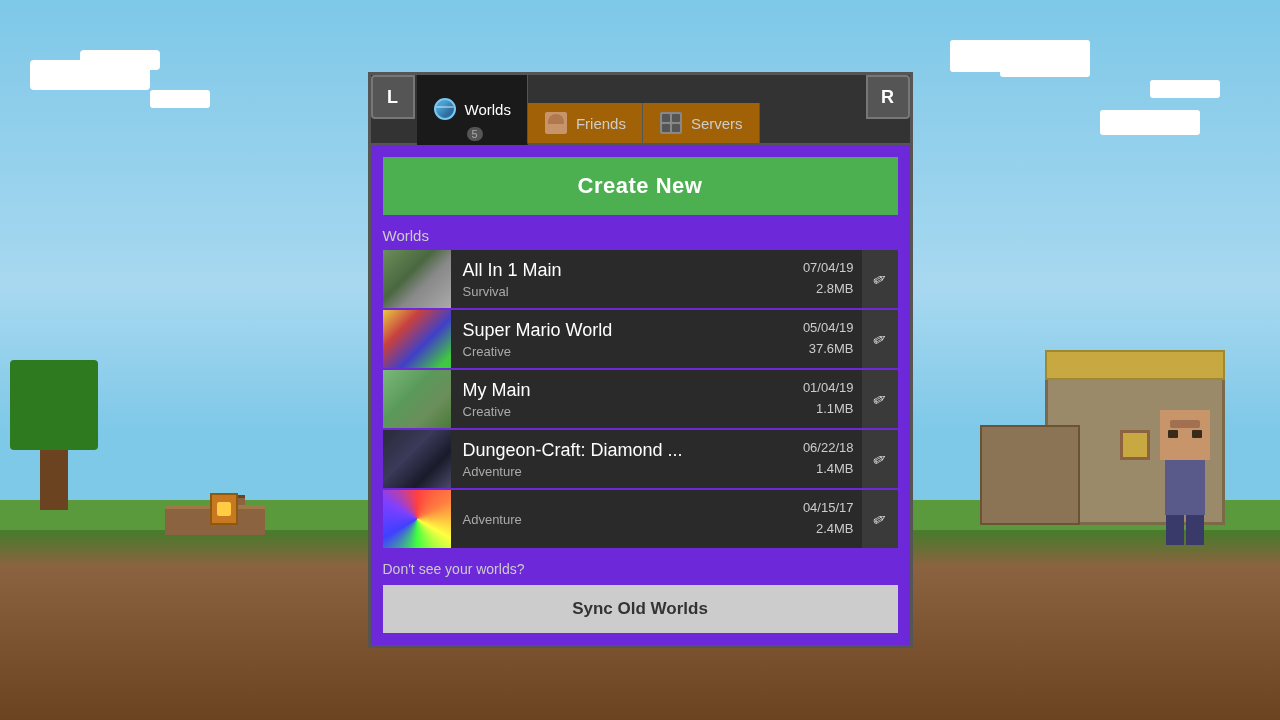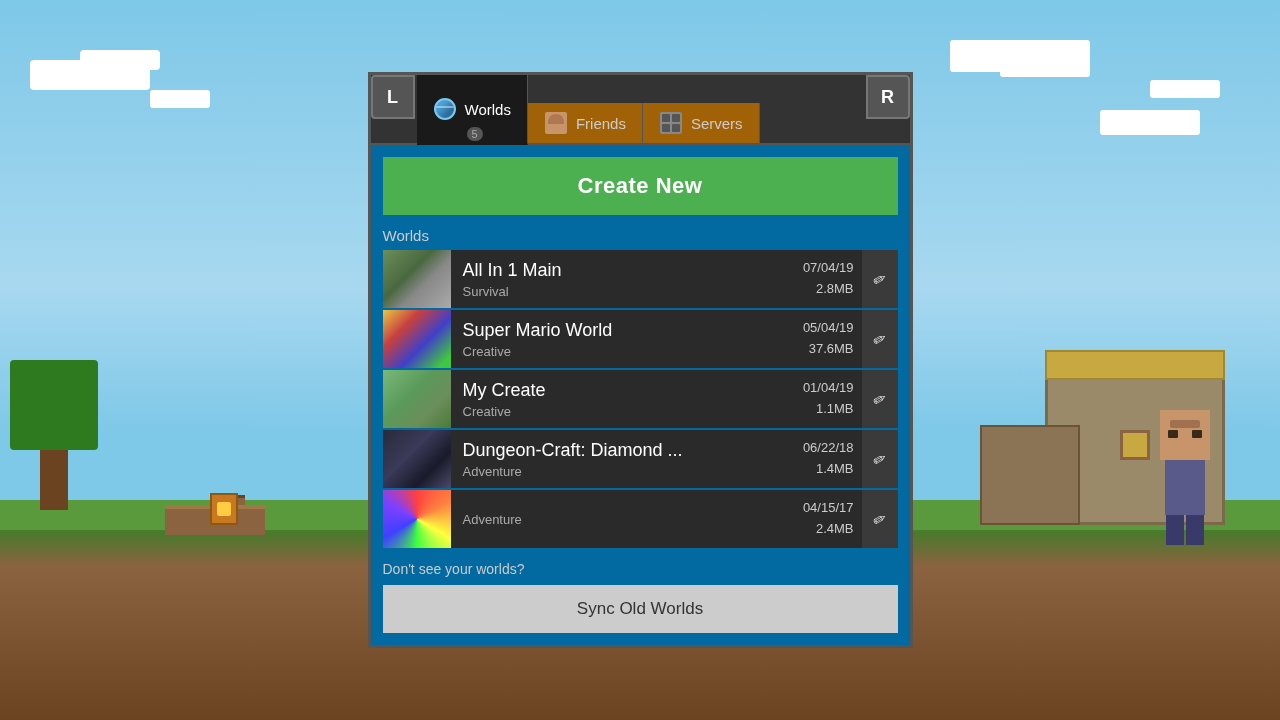--- a/index.html
+++ b/index.html
@@ -173,21 +173,21 @@
     }
 
     .server-icon div {
       background: #555;
       border-radius: 1px;
     }
 
     
     .modal-content {
       padding: 12px;
-      background: #0369a1;
+      background: #6d28d9;
     }
 
     
     .create-new-btn {
       width: 100%;
       padding: 16px;
       background: #4CAF50;
       border: none;
       color: white;
       font-size: 22px;
@@ -295,21 +295,21 @@
       margin-top: 13px;
     }
 
     .sync-btn {
       width: 100%;
       padding: 14px;
       background: #cccccc;
       border: none;
       color: #333;
       font-size: 17px;
-      font-weight: 400;
+      font-weight: 700;
       cursor: pointer;
     }
 
     
     .bg-cloud {
       position: absolute;
       background: white;
       border-radius: 3px;
     }
 
@@ -489,21 +489,21 @@
             <div>37.6MB</div>
           </div>
           <button class="world-edit-btn">
             <span class="pencil-icon">✏</span>
           </button>
         </div>
 
         <div class="world-item">
           <div class="world-thumbnail thumb-3"></div>
           <div class="world-info">
-            <div class="world-name">My Create</div>
+            <div class="world-name">My Main</div>
             <div class="world-mode">Creative</div>
           </div>
           <div class="world-meta">
             <div>01/04/19</div>
             <div>1.1MB</div>
           </div>
           <button class="world-edit-btn">
             <span class="pencil-icon">✏</span>
           </button>
         </div>

